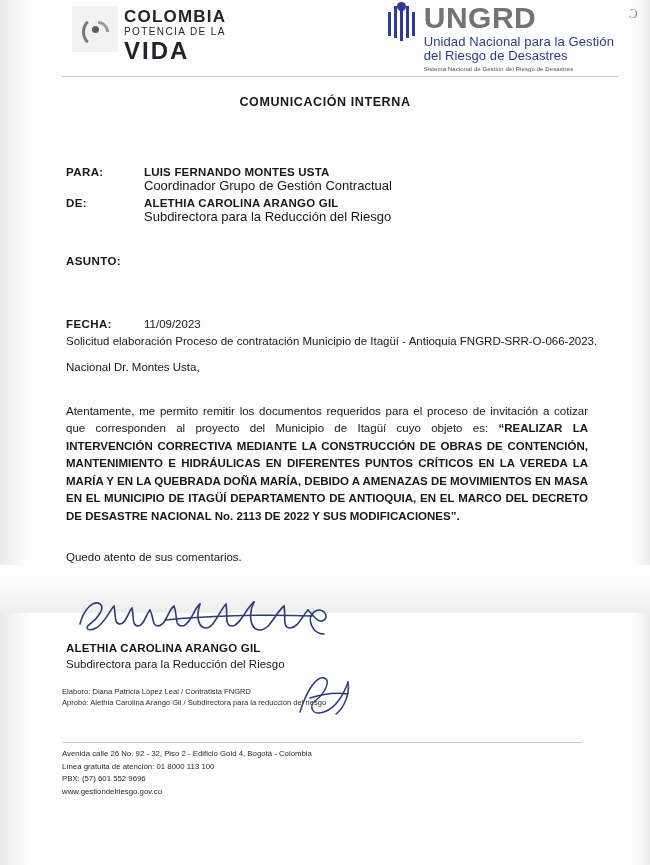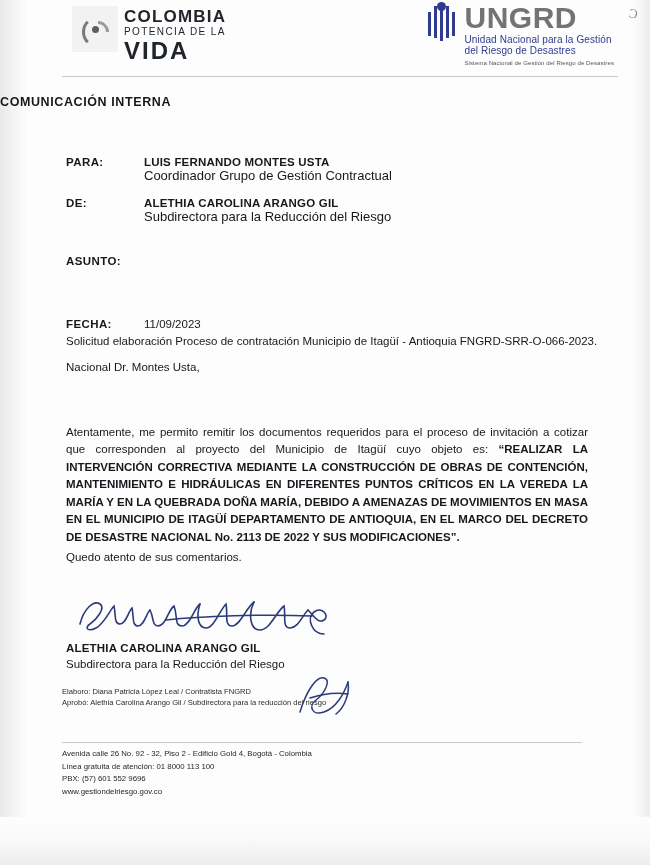--- a/index.html
+++ b/index.html
@@ -12,21 +12,21 @@
     height: 865px;
     position: relative;
     font-family: "Liberation Sans", sans-serif;
     color: #1a1a1a;
     overflow: hidden;
   }
   .page {
     position: absolute;
     left: 0; top: 0;
     width: 650px;
-    height: 865px;
+    height: 613px;
     background: #fdfdfd;
   }
   
   .scan-left-edge {
     position: absolute;
     left: 0; top: 0;
     width: 28px; height: 865px;
     background: linear-gradient(90deg,#e9e9e9 0%, #f6f6f6 60%, #fdfdfd 100%);
   }
   .scan-right-edge {
@@ -131,21 +131,21 @@
     left: 13px; top: 0px;
   }
   .ungrd-text { line-height: 1.05; }
   .ungrd-text .u1 {
     font-size: 30px;
     font-weight: bold;
     letter-spacing: 0.5px;
     color: #737373;
   }
   .ungrd-text .u2 {
-    font-size: 10px;
+    font-size: 13px;
     color: #2f3b8f;
     margin-top: 1px;
     letter-spacing: 0.1px;
   }
   .ungrd-text .u3 {
     font-size: 6px;
     color: #555;
     margin-top: 3px;
     letter-spacing: 0.1px;
   }
@@ -165,20 +165,21 @@
     color: #8a8a8a;
     transform: rotate(12deg);
     font-family: "Liberation Serif", serif;
   }
 
   
   .doc-title {
     position: absolute;
     left: 0; top: 95px;
     width: 650px;
+    text-align: center;
     font-size: 12.5px;
     font-weight: bold;
     letter-spacing: 0.6px;
     color: #16181d;
   }
 
   .field {
     position: absolute;
     left: 66px;
     width: 540px;
@@ -207,21 +208,21 @@
     display: block;
     margin-top: 0;
     font-size: 13px;
   }
   .field .val .just {
     display: block;
     text-align: justify;
     line-height: 1.5;
   }
 
-  #f-para { top: 156px; }
+  #f-para { top: 166px; }
   #f-de   { top: 197px; }
   #f-asunto { top: 255px; flex-direction: column; }
   #f-fecha { top: 318px; }
 
   .greeting {
     position: absolute;
     left: 66px;
     top: 361px;
     font-size: 11.5px;
     color: #16181d;
@@ -229,21 +230,20 @@
 
   .para-main {
     position: absolute;
     left: 66px;
     top: 403px;
     width: 522px;
     font-size: 11.5px;
     line-height: 1.52;
     text-align: justify;
     color: #16181d;
-    margin-top: 21px;
   }
   .para-main b { font-weight: bold; }
 
   .closing {
     position: absolute;
     left: 66px;
     top: 551px;
     font-size: 11.5px;
     color: #16181d;
   }

